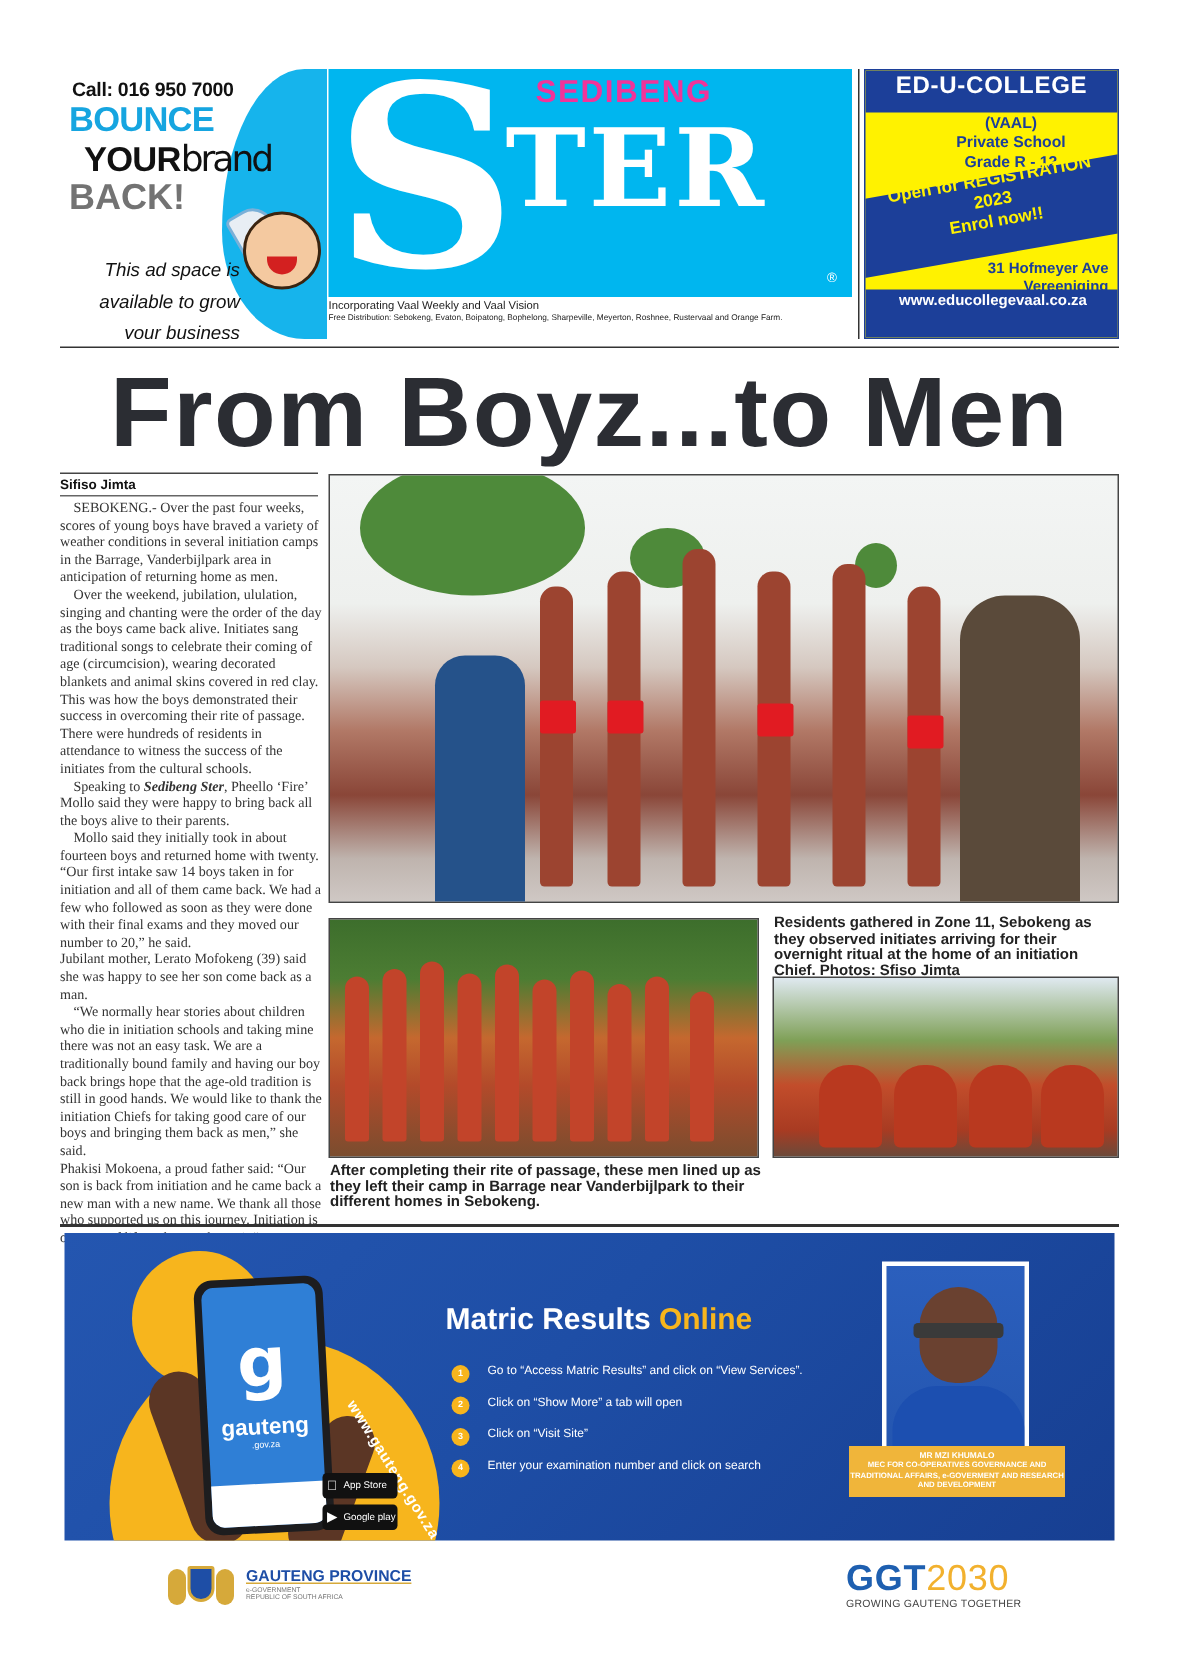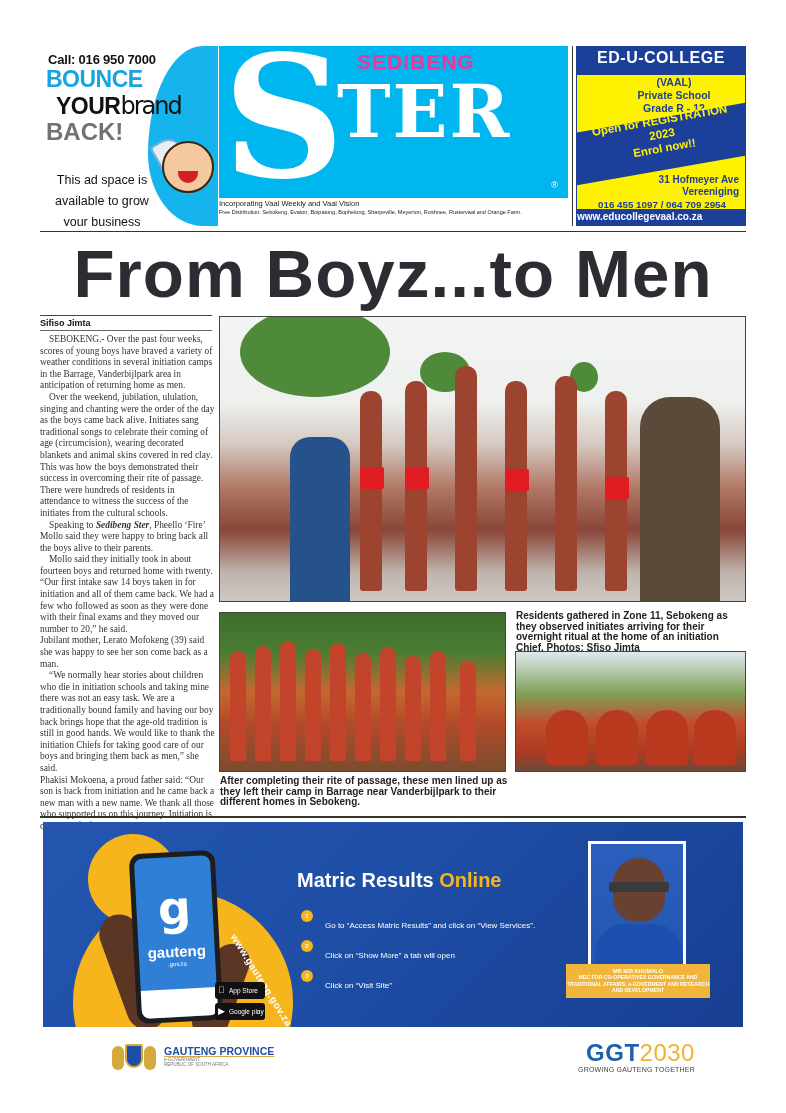--- a/index.html
+++ b/index.html
@@ -7,21 +7,21 @@
   body { position: relative; font-family: "Liberation Sans", sans-serif; color: #222; }
 
   
   .ad-left { position: absolute; left: 40px; top: 46px; width: 178px; height: 180px; background: #fff; overflow: hidden; }
   .ad-left .blue-shape { position: absolute; right: -40px; top: 0; width: 110px; height: 180px; background: #16b4ec; border-radius: 50% 0 0 50% / 60% 0 0 40%; }
   .ad-left .call { position: absolute; left: 8px; top: 6px; font-weight: bold; font-size: 13px; color: #111; letter-spacing: -0.2px; }
   .ad-left .bounce { position: absolute; left: 6px; top: 22px; font-weight: bold; font-size: 23px; color: #16a5e0; line-height: 1; letter-spacing: -0.5px; }
   .ad-left .your { position: absolute; left: 6px; top: 48px; font-weight: bold; font-size: 23px; color: #111; line-height: 1; letter-spacing: -0.5px; margin-left: 10px; }
   .ad-left .brand { font-family: "DejaVu Sans", sans-serif; font-weight: normal; font-size: 24px; letter-spacing: -2px; }
   .ad-left .back { position: absolute; left: 6px; top: 74px; font-weight: bold; font-size: 24px; color: #737373; line-height: 1; }
-  .ad-left .blurb { position: absolute; left: 4px; top: 124px; width: 116px; text-align: center; font-size: 12.5px; line-height: 21px; color: #111; }
+  .ad-left .blurb { position: absolute; left: 4px; top: 124px; width: 116px; text-align: right; font-size: 12.5px; line-height: 21px; color: #111; font-style: italic; }
   .ad-left .mascot { position: absolute; right: 4px; top: 95px; width: 52px; height: 52px; border-radius: 50%; background: #f4c9a0; border: 2px solid #3a2410; }
   .ad-left .mascot::after { content: ""; position: absolute; left: 14px; top: 28px; width: 20px; height: 12px; border-radius: 0 0 12px 12px; background: #d32020; }
   .ad-left .megaphone { position: absolute; left: 118px; top: 92px; width: 28px; height: 42px; background: #e8eef4; border: 2px solid #7ab0d8; transform: rotate(-30deg); border-radius: 4px 14px 14px 4px; }
 
   .masthead { position: absolute; left: 219px; top: 46px; width: 349px; height: 152px; background: #00b6ef; overflow: hidden; }
   .masthead .sedibeng { position: absolute; left: 138px; top: 4px; font-weight: bold; font-size: 21px; color: #f0349a; letter-spacing: 1px; }
   .masthead .ster-s { position: absolute; left: 4px; top: -12px; font-family: "DejaVu Serif", serif; font-weight: bold; font-size: 168px; color: #fff; line-height: 1; }
   .masthead .ster-rest { position: absolute; left: 118px; top: 30px; font-family: "DejaVu Serif", serif; font-weight: bold; font-size: 72px; color: #fff; line-height: 1; letter-spacing: 2px; }
   .masthead .reg { position: absolute; right: 10px; bottom: 8px; font-size: 9px; color: #fff; }
   .mast-sub { position: absolute; left: 219px; top: 199px; width: 360px; }
@@ -31,21 +31,21 @@
   .mast-sub .dist { font-size: 5.5px; color: #222; margin-top: 1px; white-space: nowrap; }
   .vrule { position: absolute; left: 572px; top: 46px; width: 1px; height: 180px; background: #333; }
 
   .ad-right { position: absolute; left: 576px; top: 46px; width: 170px; height: 180px; background: #fff200; overflow: hidden; border: 1px solid #1c3f99; }
   .ad-right .title { background: #1c3f99; color: #fff; font-weight: bold; font-size: 16px; text-align: center; height: 28px; line-height: 22px; letter-spacing: 0.5px; }
   .ad-right .lines { text-align: center; color: #1c3f99; font-weight: bold; font-size: 10.5px; line-height: 13px; padding-left: 26px; margin-top: 1px; }
   .ad-right .band { position: absolute; left: -20px; top: 70px; width: 220px; height: 52px; background: #1c3f99; transform: rotate(-10deg); }
   .ad-right .band-text { position: absolute; left: 0; top: 66px; width: 170px; text-align: center; color: #fff200; font-weight: bold; font-size: 11.5px; line-height: 14px; transform: rotate(-10deg); }
   .ad-right .addr { position: absolute; right: 6px; top: 127px; text-align: right; color: #1c3f99; font-weight: bold; font-size: 10px; line-height: 12px; }
   .ad-right .phone { position: absolute; left: 0; top: 152px; width: 170px; text-align: center; color: #1c3f99; font-weight: bold; font-size: 9.8px; }
-  .ad-right .web { position: absolute; left: 0; bottom: 0; width: 170px; height: 16px; line-height: 16px; background: #1c3f99; color: #fff; text-align: left; font-weight: bold; font-size: 10px; }
+  .ad-right .web { position: absolute; left: 0; bottom: 0; width: 170px; height: 32px; line-height: 16px; background: #1c3f99; color: #fff; text-align: center; font-weight: bold; font-size: 10px; }
 
   .top-rule { position: absolute; left: 40px; top: 231px; width: 706px; height: 1px; background: #333; }
 
   
   .headline { position: absolute; left: 40px; top: 238px; width: 706px; text-align: center; font-family: "Liberation Sans", sans-serif; font-weight: bold; font-size: 66px; line-height: 72px; color: #2b2d33; letter-spacing: 1px; transform: scaleX(1.02); }
 
   
   .byline-rule { position: absolute; left: 40px; top: 315px; width: 172px; height: 1px; background: #444; }
   .byline { position: absolute; left: 40px; top: 318px; font-weight: bold; font-size: 9px; color: #111; }
   .byline-rule2 { position: absolute; left: 40px; top: 330px; width: 172px; height: 1px; background: #666; }
@@ -90,38 +90,38 @@
   .gad .phone .crest-bar { position: absolute; left: 0; bottom: 0; width: 100%; height: 28px; background: #fff; border-radius: 0 0 8px 8px; }
   .gad .hand { position: absolute; background: #5b3625; border-radius: 30px; }
   .gad .url { position: absolute; left: 195px; top: 110px; color: #fff; font-weight: bold; font-size: 10px; transform: rotate(58deg); transform-origin: left top; white-space: nowrap; letter-spacing: 0.5px; }
   .gad .store { position: absolute; left: 172px; width: 50px; height: 17px; background: #111; color: #fff; border-radius: 3px; font-size: 6.5px; line-height: 17px; padding-left: 14px; }
   .gad .store .ic { position: absolute; left: 3px; top: 0; font-size: 9px; }
   .gad h2 { position: absolute; left: 254px; top: 18px; color: #fff; font-size: 20px; line-height: 27px; font-weight: bold; }
   .gad h2 .hl { color: #f7b51d; }
   .gad .steps { position: absolute; left: 258px; top: 86px; width: 260px; }
   .gad .step { display: flex; align-items: flex-start; gap: 12px; margin-bottom: 7px; }
   .gad .step .num { flex: 0 0 12px; height: 12px; border-radius: 50%; background: #f7b51d; color: #fff; font-size: 6px; text-align: center; line-height: 12px; font-weight: bold; margin-top: 2px; }
-  .gad .step .txt { color: #fff; font-size: 8px; line-height: 11px; margin-top: 12px; }
+  .gad .step .txt { color: #fff; font-size: 8px; line-height: 11px; }
   .gad .portrait { position: absolute; left: 545px; top: 19px; width: 98px; height: 130px; background: linear-gradient(180deg, #2b5fbd 0%, #2456b0 100%); border: 3px solid #fff; overflow: hidden; }
   .gad .portrait .head { position: absolute; left: 22px; top: 14px; width: 52px; height: 64px; border-radius: 26px 26px 24px 24px; background: #6a4130; }
   .gad .portrait .glasses { position: absolute; left: 18px; top: 38px; width: 60px; height: 10px; background: #3a3a3a; border-radius: 3px; }
   .gad .portrait .shirt { position: absolute; left: 4px; top: 80px; width: 88px; height: 60px; background: #1c4fb0; border-radius: 30px 30px 0 0; }
   .gad .plate { position: absolute; left: 523px; top: 142px; width: 144px; height: 34px; background: #f0b53a; color: #fff; text-align: center; font-size: 5.2px; line-height: 6.4px; padding-top: 4px; font-weight: bold; }
   .gad .plate .nm { font-size: 5.6px; }
 
   
   .gp-logo { position: absolute; left: 110px; top: 1036px; display: flex; align-items: center; gap: 6px; }
   .gp-logo .crest { width: 48px; height: 40px; position: relative; }
   .gp-logo .shield { position: absolute; left: 15px; top: 8px; width: 18px; height: 24px; background: #1e4ea6; border: 2px solid #d6a93a; border-radius: 2px 2px 9px 9px; }
   .gp-logo .lion-l, .gp-logo .lion-r { position: absolute; top: 10px; width: 12px; height: 24px; background: #d6a93a; border-radius: 6px; }
   .gp-logo .lion-l { left: 2px; } .gp-logo .lion-r { right: 2px; }
   .gp-logo .name { color: #1e4ea6; font-weight: bold; font-size: 10.5px; text-decoration: underline; text-decoration-color: #d6a93a; }
   .gp-logo .sub1, .gp-logo .sub2 { font-size: 4.5px; color: #777; }
 
-  .ggt { position: absolute; left: 578px; top: 1040px; text-align: right; }
+  .ggt { position: absolute; left: 564px; top: 1040px; text-align: left; }
   .ggt .big { font-size: 24px; line-height: 26px; font-weight: bold; letter-spacing: 0.5px; }
   .ggt .g1 { color: #1e5fb0; }
   .ggt .g2 { color: #f2b12e; font-weight: normal; }
   .ggt .tag { font-size: 7px; color: #444; letter-spacing: 0.2px; }
 </style>
 </head>
 <body>
 
 <div class="ad-left">
   <div class="blue-shape"></div>
@@ -263,20 +263,24 @@
       <span class="txt">Go to “Access Matric Results” and click on “View Services”.</span>
     </div>
     <div class="step">
       <span class="num">2</span>
       <span class="txt">Click on “Show More” a tab will open</span>
     </div>
     <div class="step">
       <span class="num">3</span>
       <span class="txt">Click on “Visit Site”</span>
     </div>
+    <div class="step">
+      <span class="num">4</span>
+      <span class="txt">Enter your examination number and click on search</span>
+    </div>
   </div>
   <div class="portrait">
     <div class="shirt"></div>
     <div class="head"></div>
     <div class="glasses"></div>
   </div>
   <div class="plate">
     <div class="nm">MR MZI KHUMALO</div>
     <div>MEC FOR CO-OPERATIVES GOVERNANCE AND TRADITIONAL AFFAIRS, e-GOVERMENT AND RESEARCH AND DEVELOPMENT</div>
   </div>

